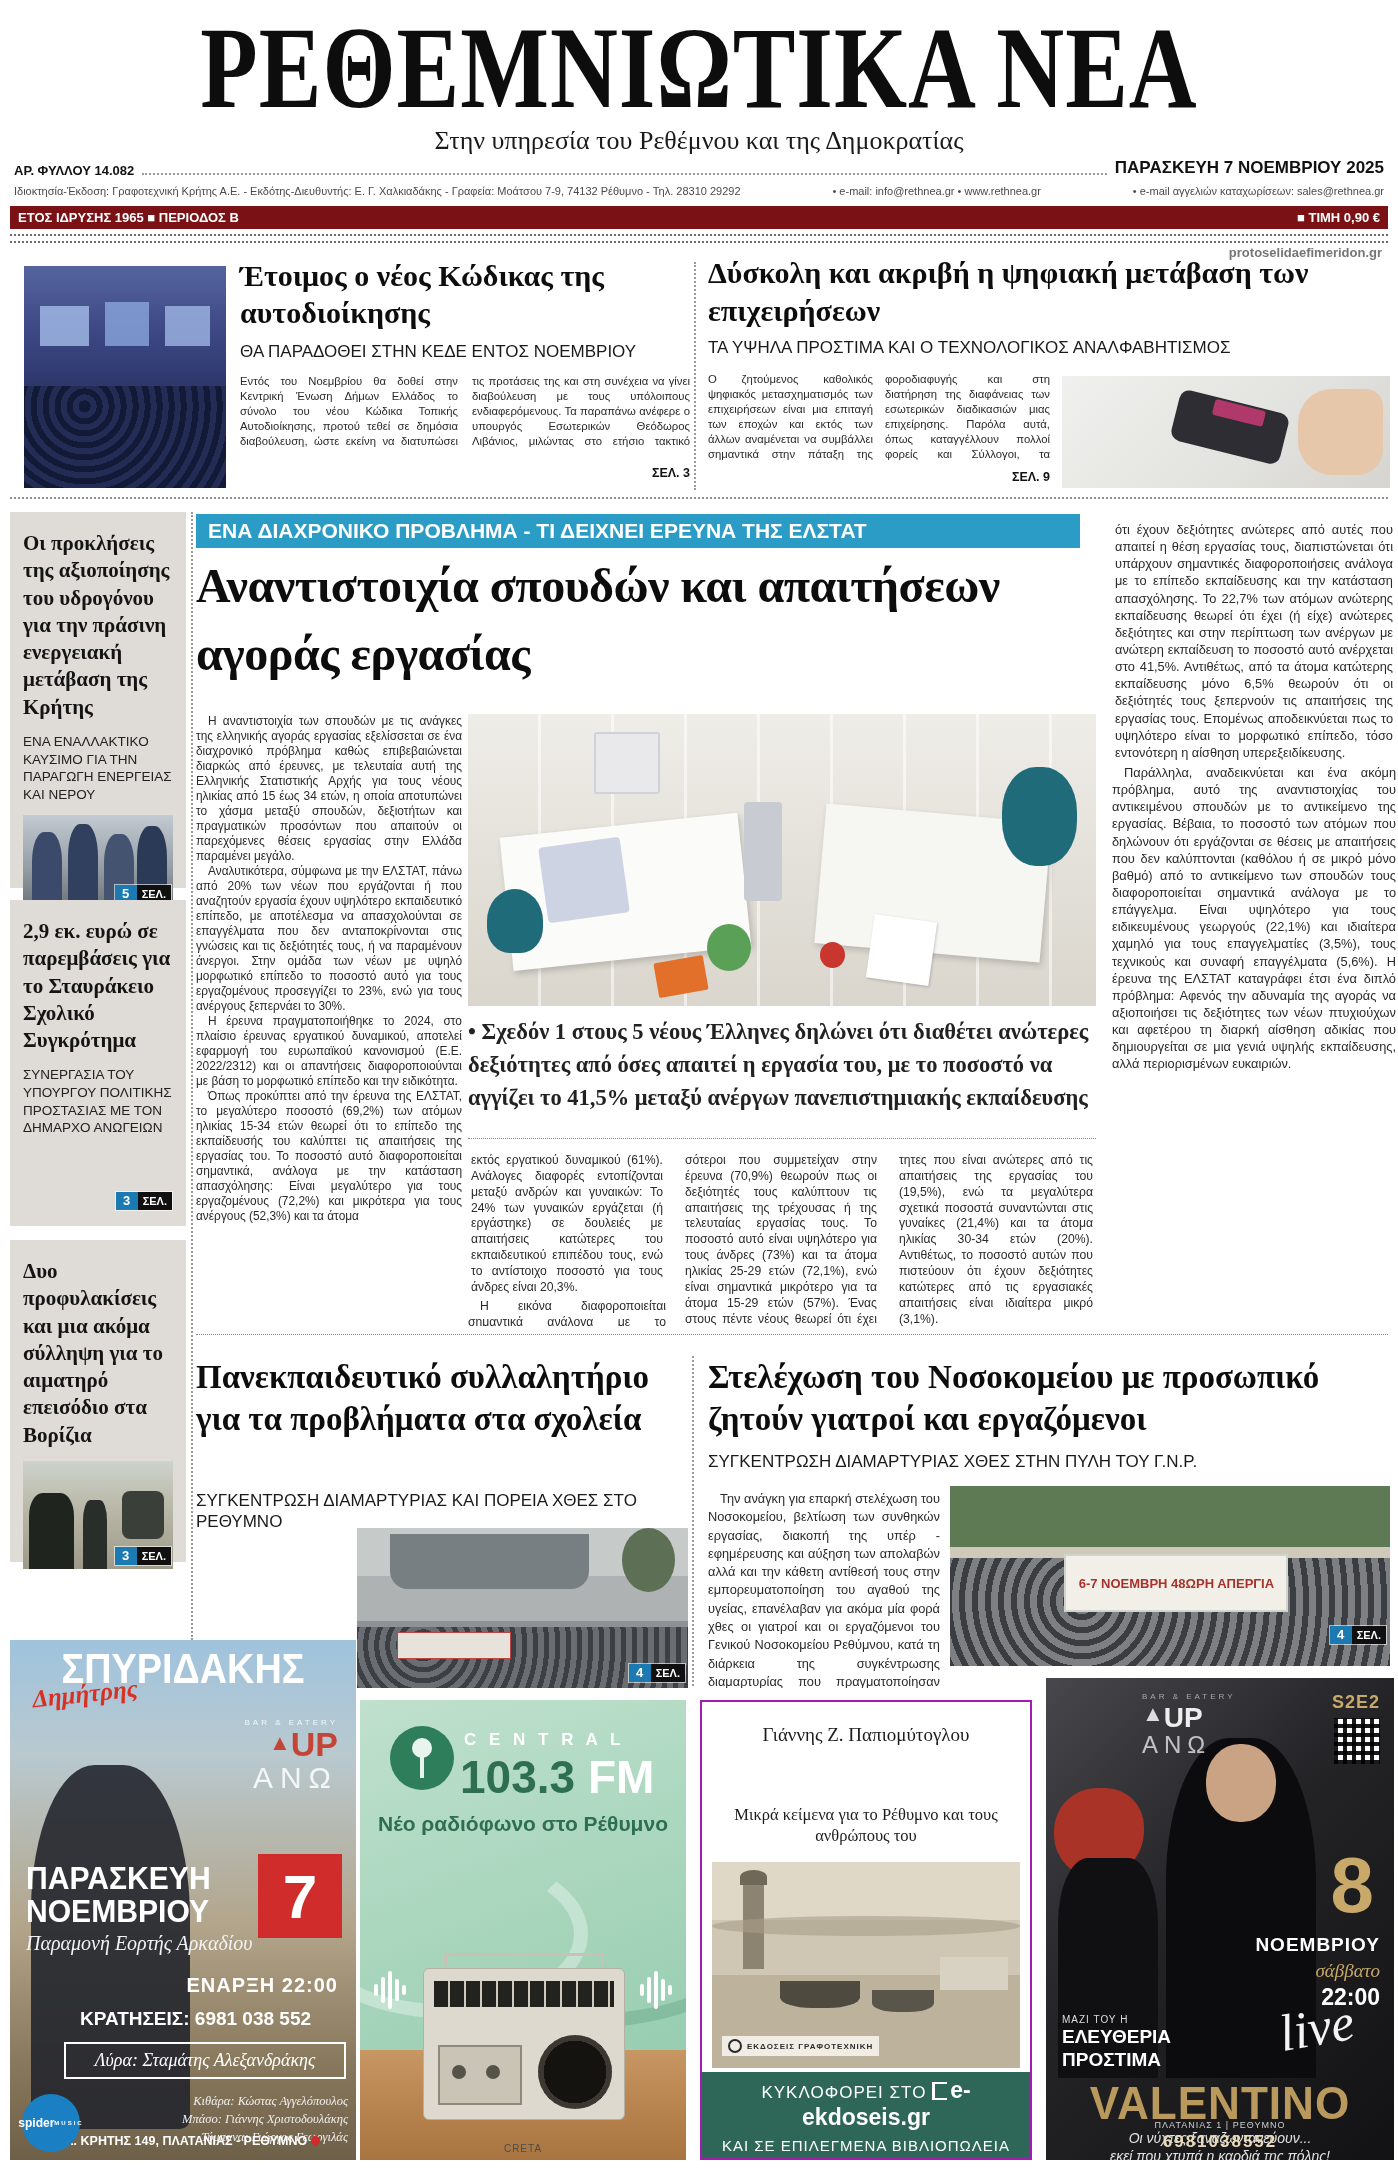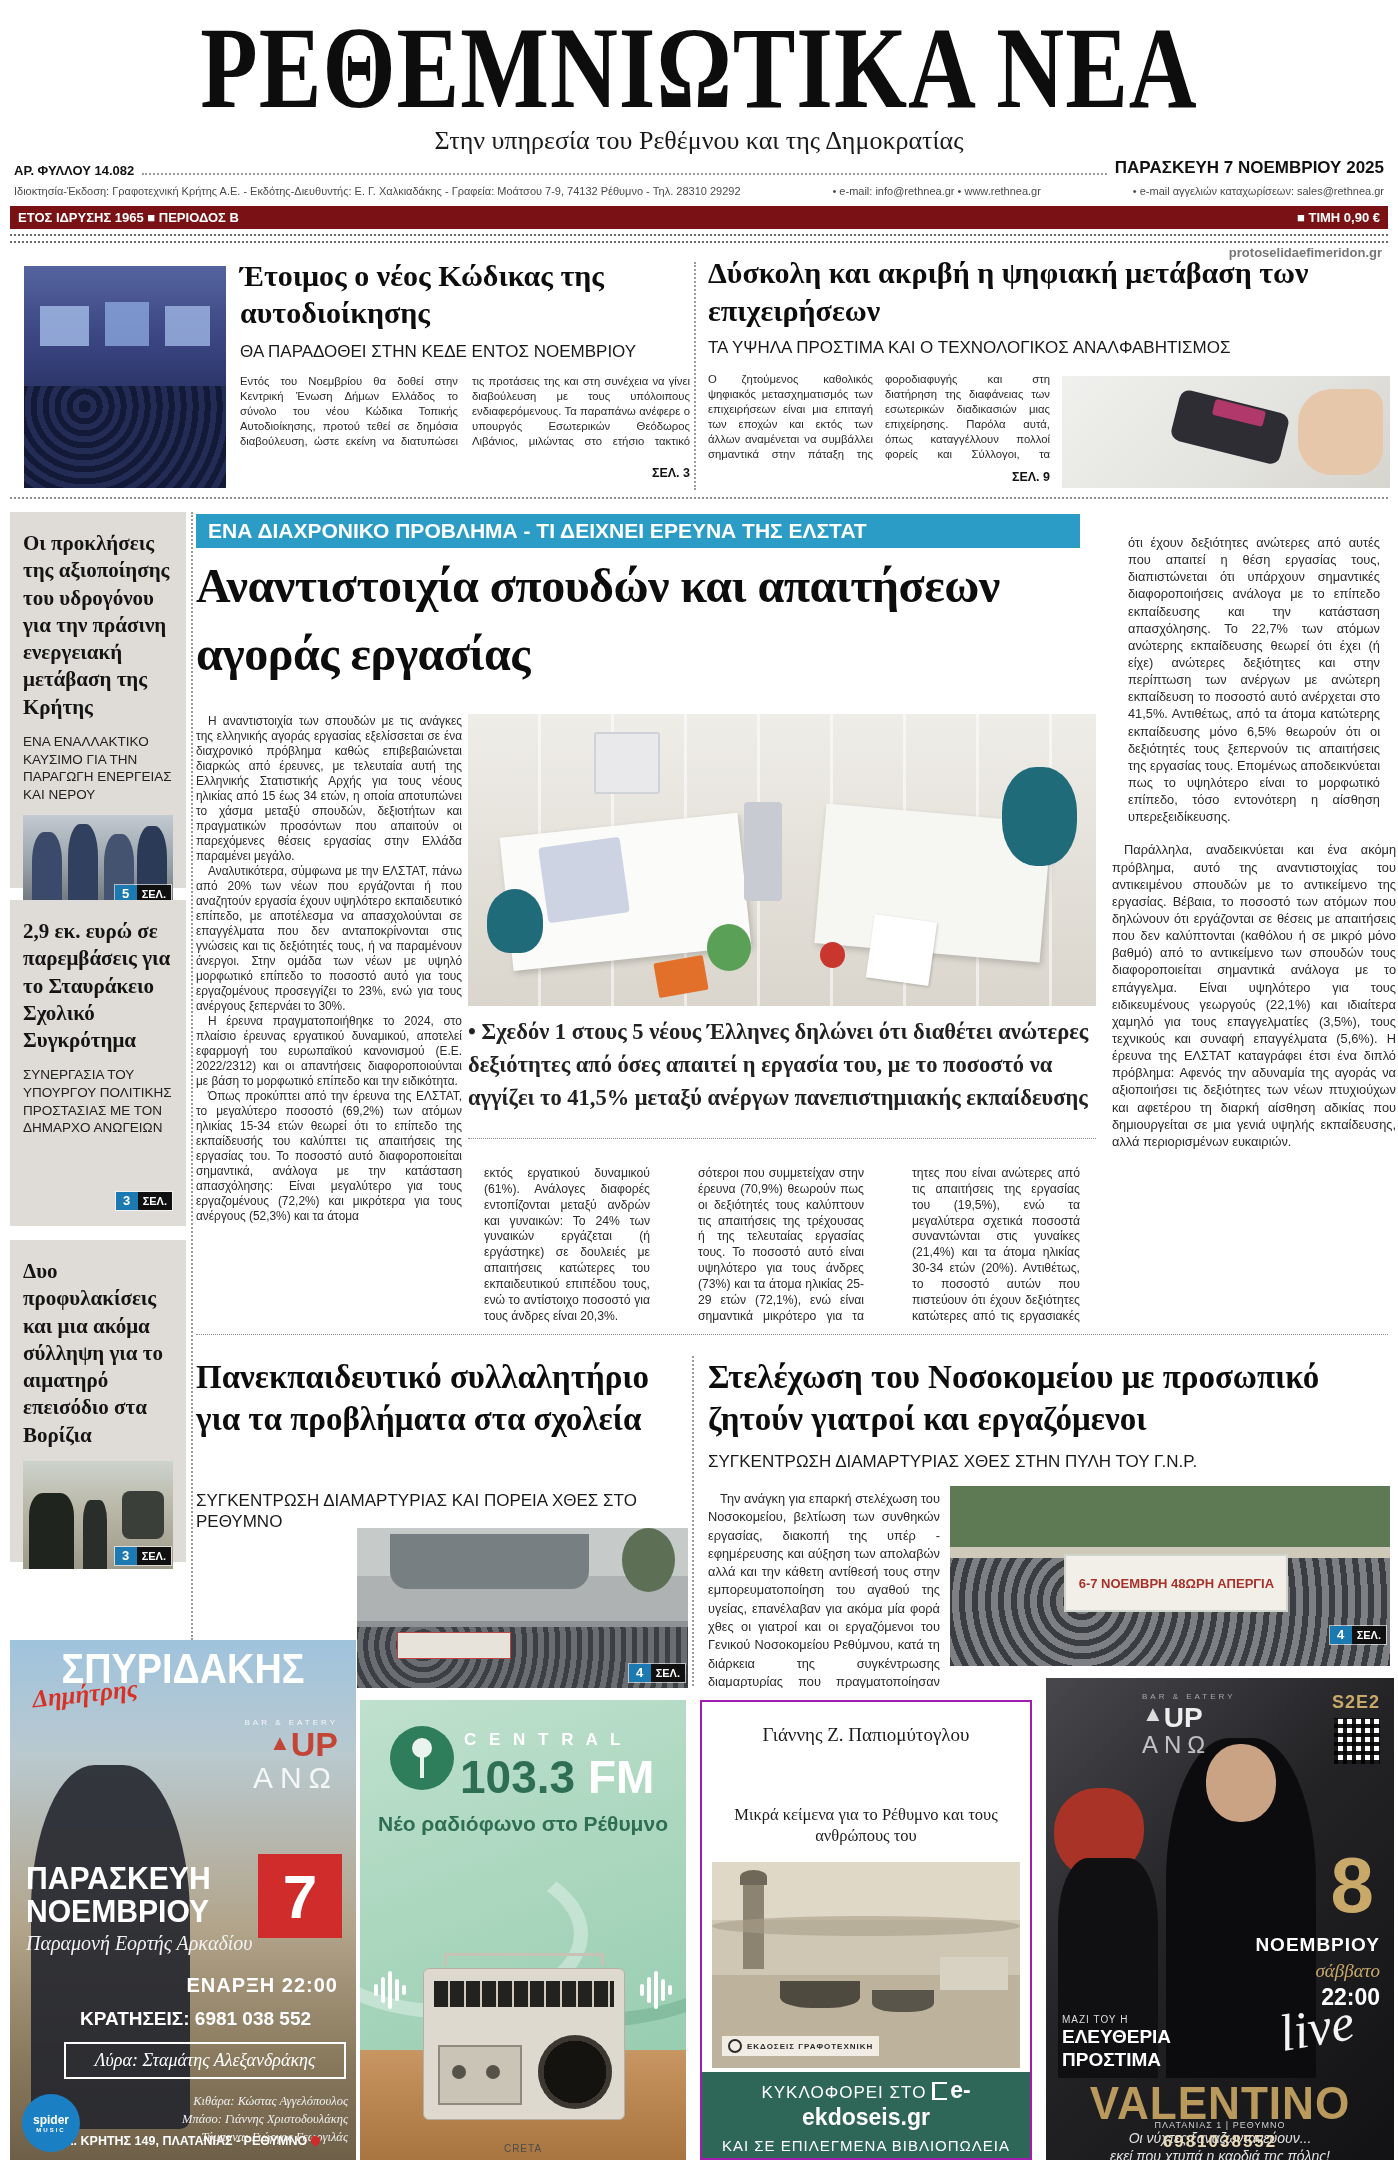--- a/index.html
+++ b/index.html
@@ -28,21 +28,21 @@
            justify-content:space-between;padding:0 8px;}
   .double-dot{left:10px;right:10px;top:234px;height:5px;border-top:2px dotted #6a6a6a;border-bottom:2px dotted #6a6a6a;}
   .watermark{right:16px;top:245px;font-size:13px;font-weight:700;color:#767676;}
 
   
   .headline{font-family:"Liberation Serif",serif;font-weight:700;color:#0d0d0d;}
   .subhead{color:#1a1a1a;}
   .bodytxt{color:#2a2a2a;}
   .pageref{font-weight:700;font-size:12.5px;color:#111;}
   .p-ind{text-indent:12px;margin:0;}
-  .p-no{margin:16px;}
+  .p-no{margin:3px;}
 
   
   .badge{display:flex;box-shadow:0 0 0 1px rgba(255,255,255,.6);}
   .badge-num{width:22px;height:18px;background:var(--badge-blue,#1b7ab2);color:#fff;
              font:700 13px/18px "Liberation Sans",sans-serif;text-align:center;}
   .badge-sel{height:18px;background:#101010;color:#fff;font:700 11px/18px "Liberation Sans",sans-serif;padding:0 5px;}
 
   
   .kicker{left:196px;top:514px;width:884px;height:34px;background:var(--accent,#2b9cc6);
           color:#fff;font-weight:700;font-size:21px;line-height:34px;padding-left:12px;box-sizing:border-box;}
@@ -75,21 +75,21 @@
   .ad1 .occ{left:16px;top:292px;color:#f3f3f3;font-family:"Liberation Serif",serif;font-style:italic;font-size:20px;}
   .ad1 .start{right:18px;top:334px;color:#fff;font-weight:700;font-size:20px;letter-spacing:1px;}
   .ad1 .resv{left:70px;top:368px;color:#fff;font-weight:700;font-size:19px;}
   .ad1 .lyra{left:54px;right:10px;top:402px;border:2px solid #fff;color:#fff;font-family:"Liberation Serif",serif;
              font-style:italic;font-size:18px;text-align:center;padding:6px 4px;}
   .ad1 .mus{left:120px;right:8px;top:452px;color:#f0f0f0;font-family:"Liberation Serif",serif;font-style:italic;
             font-size:12.5px;line-height:1.45;text-align:right;}
   .ad1 .addr{left:0;right:0;bottom:12px;text-align:center;color:#fff;font-weight:700;font-size:12.5px;}
   .pin{display:inline-block;width:9px;height:9px;border-radius:50% 50% 50% 0;background:#d02c2c;transform:rotate(-45deg);margin-left:4px;}
   .spider{left:12px;bottom:8px;width:58px;height:58px;border-radius:50%;background:#1b7fc4;color:#fff;
-          display:flex;flex-direction:column;align-items:center;justify-content:center;font-size:12px;font-weight:700;}
+          display:flex;flex-direction:row;align-items:center;justify-content:center;font-size:12px;font-weight:700;}
   .spider small{font-size:6px;letter-spacing:2px;}
 
   .ad2{background:linear-gradient(160deg,#bfe0cd 0%,var(--ad-mint,#a9d6bd) 45%,#8fc9ab 100%);}
   .mic{left:30px;top:26px;width:64px;height:64px;border-radius:50%;background:#2e7d5b;}
   .mic .ball{position:absolute;left:22px;top:12px;width:20px;height:20px;border-radius:50%;background:#eaf4ee;}
   .mic .stem{position:absolute;left:30px;top:30px;width:4px;height:22px;background:#eaf4ee;}
   .ad2 .brand{left:104px;top:30px;color:#fff;font-weight:700;font-size:17px;letter-spacing:4px;}
   .ad2 .freq{left:100px;top:50px;font-weight:700;font-size:46px;color:#2e6e52;white-space:nowrap;}
   .ad2 .freq .unit{color:#fff;}
   .ad2 .tagl{left:0;right:0;top:112px;text-align:center;font-weight:700;font-size:21px;color:#2e6e52;}

